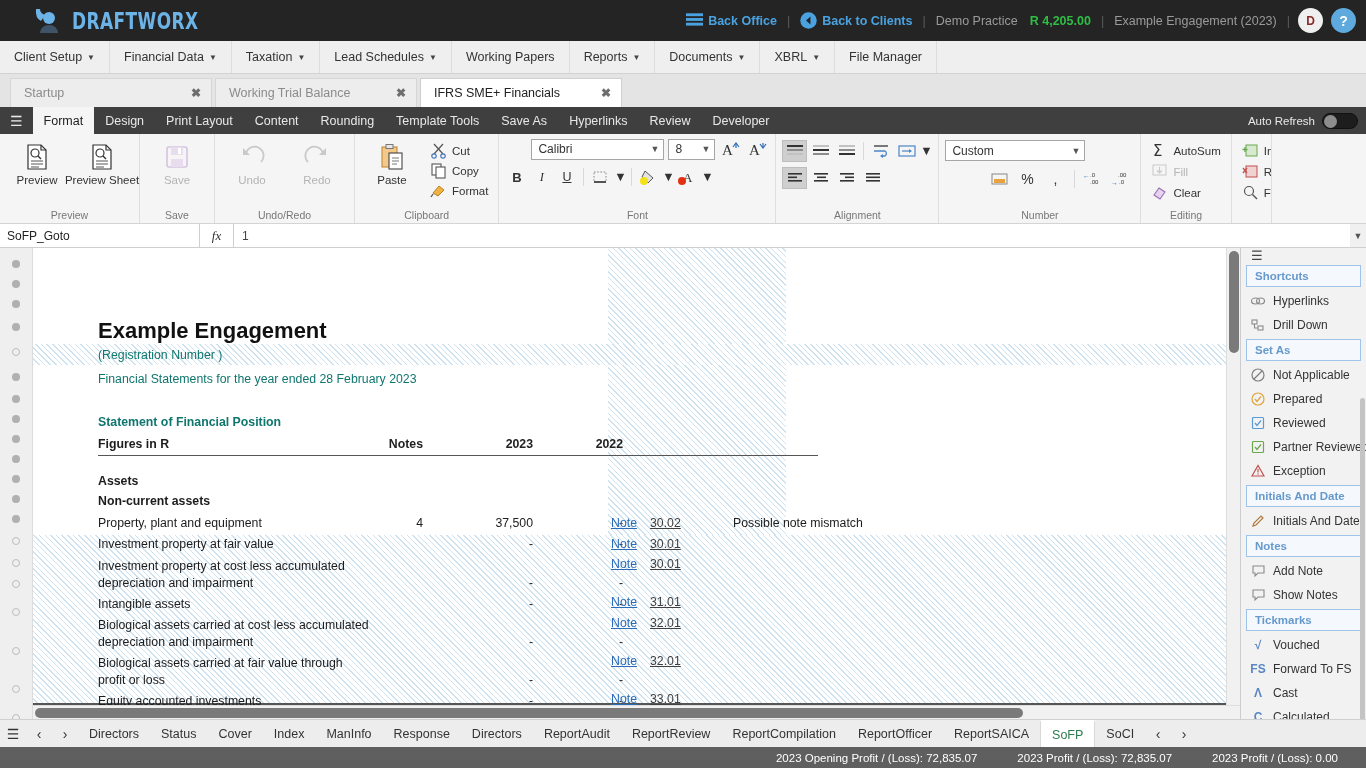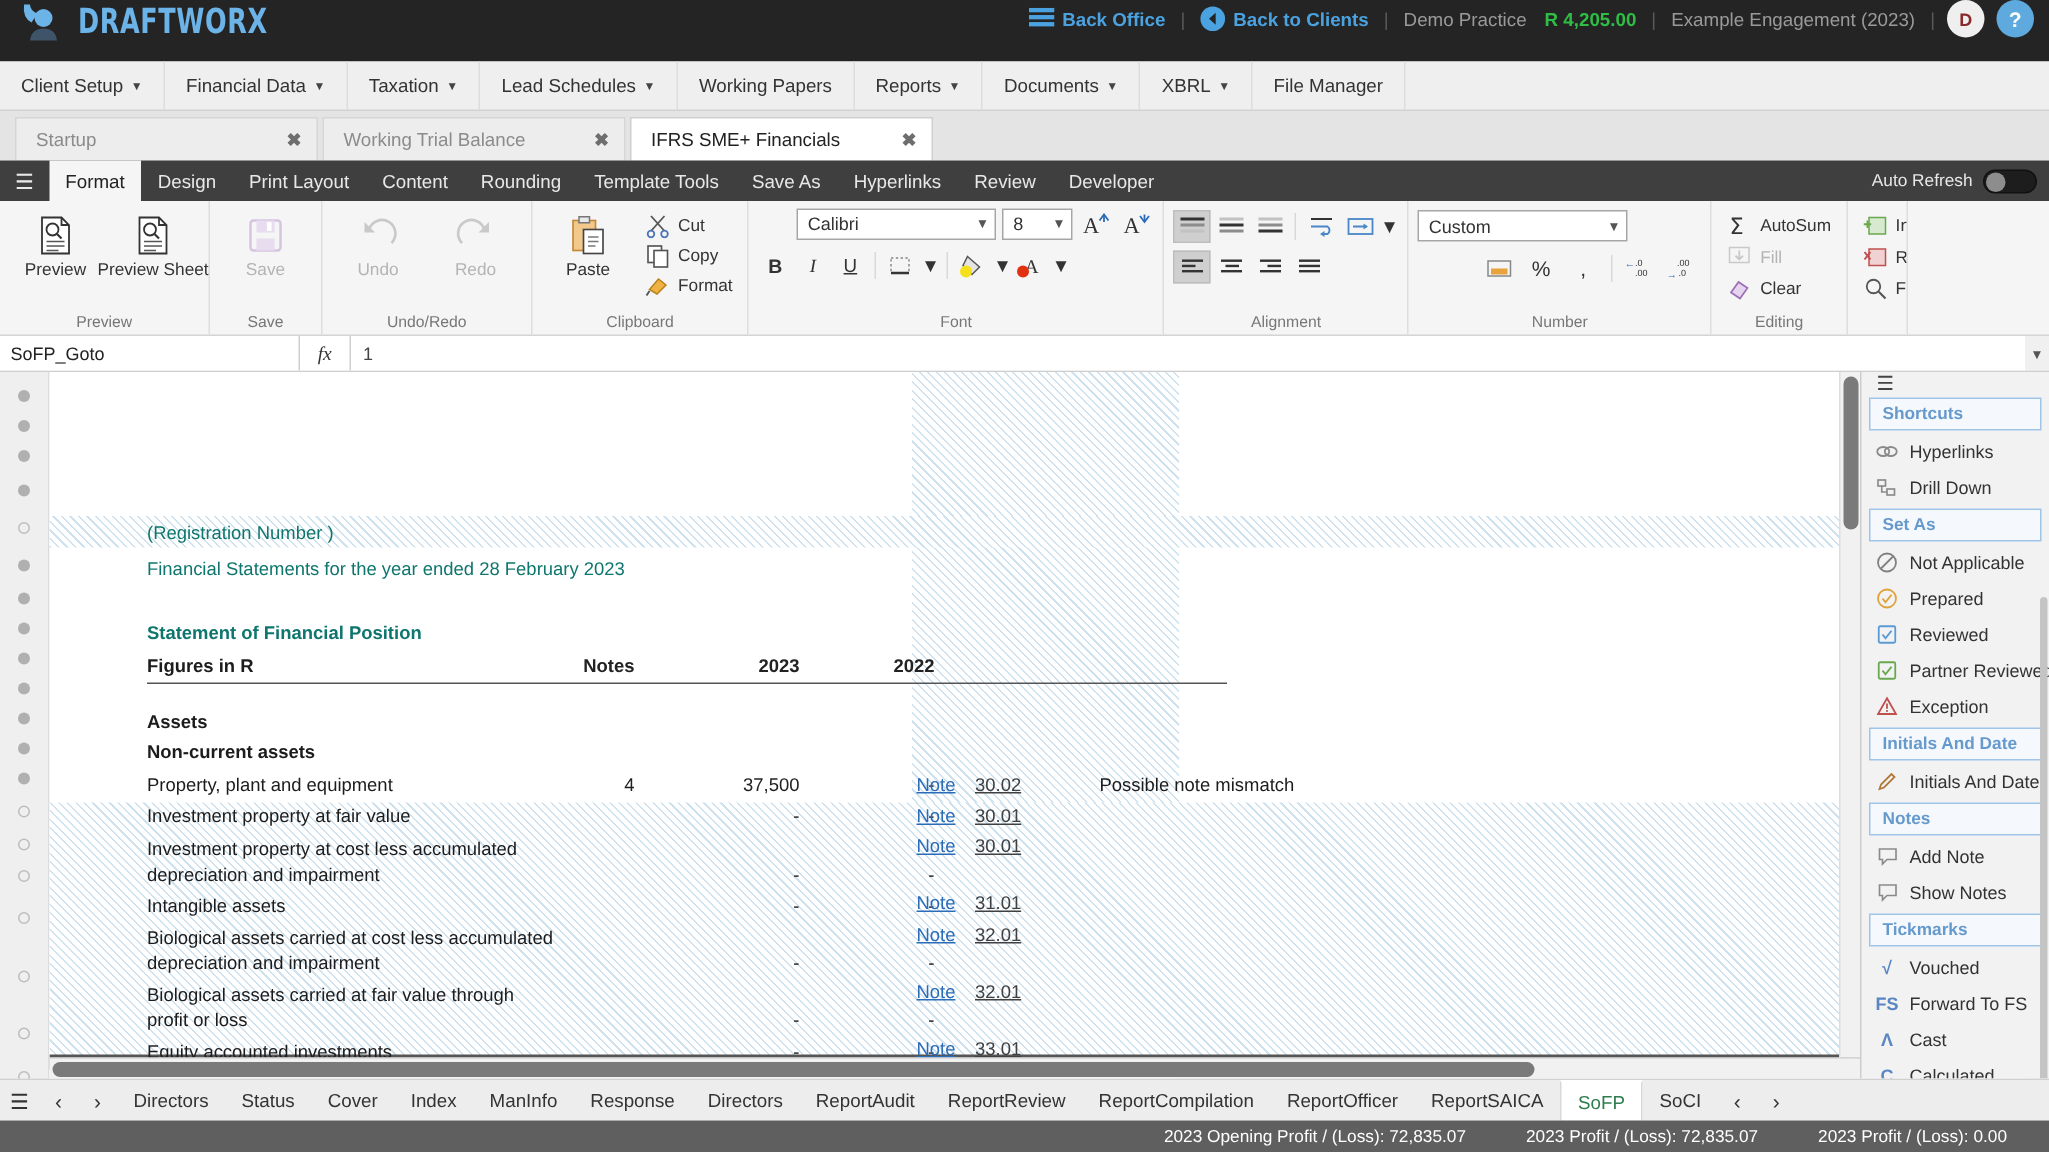--- a/index.html
+++ b/index.html
@@ -6,22 +6,22 @@
   html, body {
     width: 1366px; height: 768px;
     font-family: "Liberation Sans", sans-serif;
     font-size: 12px; color: #222; overflow: hidden;
     background: #fff;
   }
   #app { width: 1366px; height: 768px; position: relative; display: flex; flex-direction: column; }
 
   
   .topbar {
-    height: 41px; background: #242424; display: flex; align-items: flex-start;
-    justify-content: space-between; padding: 0 10px 0 10px; flex: 0 0 41px;
+    height: 41px; background: #242424; display: flex; align-items: center;
+    justify-content: space-between; padding: 0 10px 0 30px; flex: 0 0 41px;
   }
   .brand { display: flex; align-items: center; gap: 8px; }
   .brand-mark { width: 34px; height: 30px; position: relative; }
   .brand-text {
     color: #6cb3e8; font-size: 23px; font-weight: bold; letter-spacing: .5px;
     font-family: "DejaVu Sans Condensed", "Liberation Sans Narrow", "Liberation Sans", sans-serif;
     transform: scaleX(.82); transform-origin: left center;
   }
   .hdr-right { display: flex; align-items: center; gap: 0; font-size: 12.5px; }
   .hdr-item { color: #9a9a9a; padding: 0 10px; white-space: nowrap; display: flex; align-items: center; gap: 5px;}
@@ -777,20 +777,21 @@
 
     <div class="sheet">
       <div class="page">
 
         <div class="protcol hatch-bg"></div>
 
         <div class="rowhatch hatch-bg" style="top:96px;height:21px;"></div>
         <div class="rowhatch hatch-bg" style="top:287px;height:170px;"></div>
         <div class="rowhatch" style="top:455px;height:10px;background:#555;"></div>
 
+        <div class="doctitle" style="top:70px;">Example Engagement</div>
         <div class="sub" style="top:100px;">(Registration Number )</div>
         <div class="sub" style="top:124px;">Financial Statements for the year ended 28 February 2023</div>
         <div class="sub b" style="top:167px;font-weight:bold;">Statement of Financial Position</div>
 
         <div class="lbl-cell b" style="top:189px;">Figures in R</div>
         <div class="num-notes" style="top:189px;font-weight:bold;">Notes</div>
         <div class="num-2023" style="top:189px;font-weight:bold;">2023</div>
         <div class="num-2022" style="top:189px;font-weight:bold;">2022</div>
         <div class="hdrline" style="top:207px;"></div>
 

